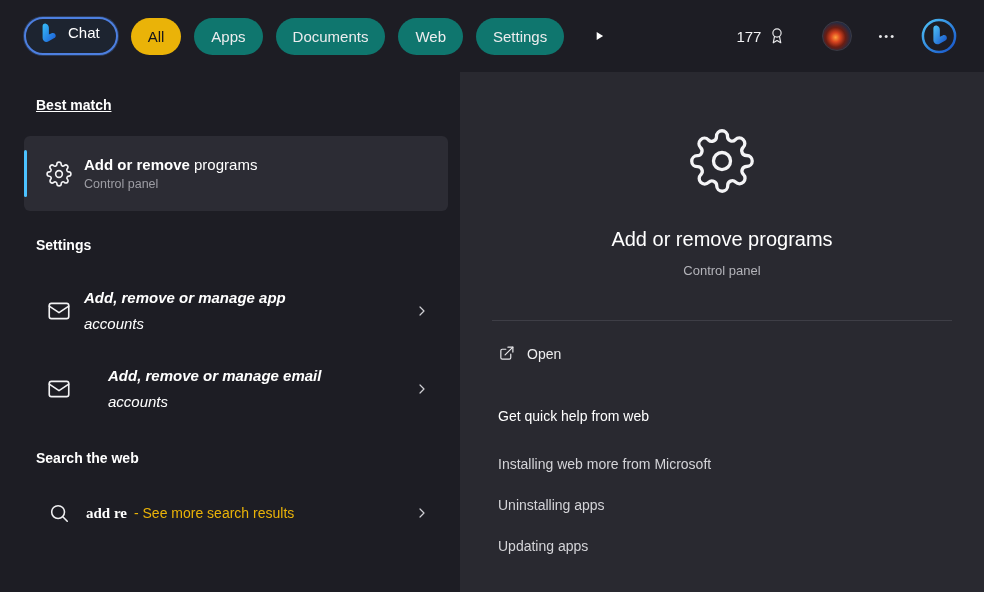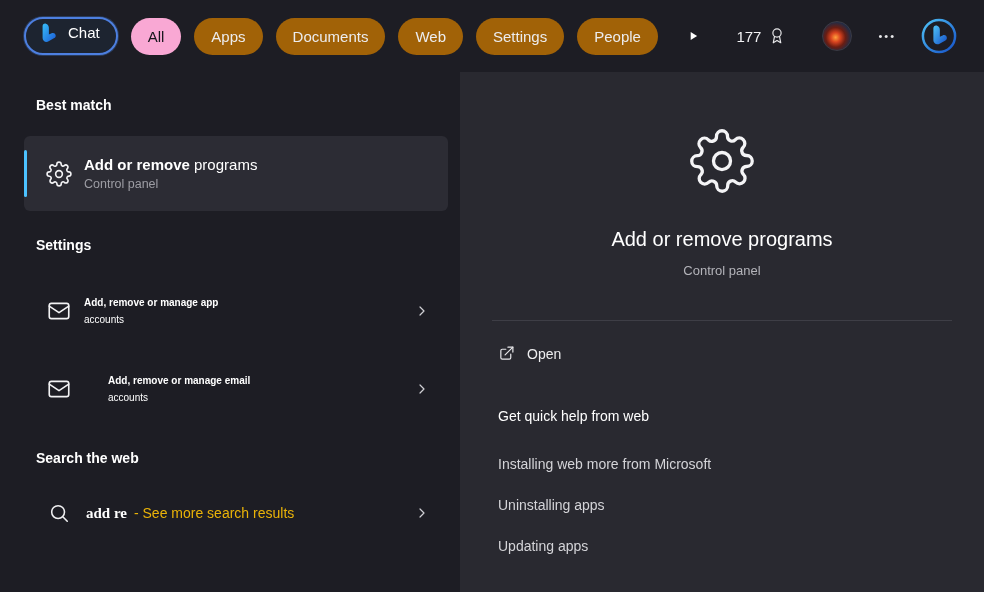--- a/index.html
+++ b/index.html
@@ -23,45 +23,45 @@
     border-radius: 20px;
     background: #1d2430;
     border: 2px solid #4d7fe0;
     box-shadow: 0 0 0 1px rgba(80,150,255,.25);
     display: flex; align-items: center; gap: 9px;
     font-size: 15px; color: #fff; cursor: pointer;
   }
   .pill {
     height: 37px; padding: 0 17px;
     border-radius: 19px;
-    background: #a16207; color: #ececee;
+    background: #0f766e; color: #ececee;
     display: flex; align-items: center;
     font-size: 15px; margin-left: 13px; cursor: pointer;
   }
-  .pill.active { background: #f9a8d4; color: #15151b; }
+  .pill.active { background: #eab308; color: #15151b; }
   .play-btn { margin-left: 28px; display: flex; align-items: center; cursor: pointer; color: #ffffff; }
   .right-cluster { margin-left: auto; display: flex; align-items: center; }
   .rewards { display: flex; align-items: center; gap: 7px; cursor: pointer; }
   .rewards-count { font-size: 15px; color: #f2f2f4; }
   .avatar {
     width: 30px; height: 30px; border-radius: 50%; margin-left: 36px; cursor: pointer;
     background: radial-gradient(circle at 45% 55%, #ffa03c 0%, #d8431f 22%, #6b1d12 45%, #232c44 70%, #141925 100%);
     border: 1px solid #3a3a44;
   }
   .dots { margin-left: 26px; color: #e8e8ea; font-size: 11px; letter-spacing: 2px; cursor: pointer; }
   .bing-btn { margin-left: 24px; width: 38px; height: 38px; display: flex; align-items: center; justify-content: center; cursor: pointer; }
 
   
   .content { flex: 1; display: flex; min-height: 0; }
   .left { width: 460px; flex: 0 0 460px; padding: 0 12px 0 24px; }
   .right-panel { flex: 1; background: #292930; display: flex; flex-direction: column; align-items: center; }
 
   
   .section-heading { font-size: 14px; font-weight: bold; color: #ffffff; margin: 26px 0 0 12px; }
-  .section-heading.first { margin-top: 25px; }
+  .section-heading.first { margin-top: 25px; text-decoration: underline; }
 
   .best-match-row {
     position: relative; margin-top: 23px; height: 75px;
     background: #2c2c34; border-radius: 6px;
     display: flex; align-items: center; padding-left: 22px;
     cursor: pointer;
   }
   .accent-bar {
     position: absolute; left: 0; top: 14px; bottom: 14px; width: 3px;
     border-radius: 2px; background: #4cc2ff;
@@ -70,21 +70,21 @@
   .row-text .title { font-size: 15px; color: #ffffff; }
   .row-text .title b { font-weight: bold; }
   .row-text .subtitle { font-size: 12.5px; color: #9d9da4; margin-top: 4px; }
 
   .list-row {
     height: 70px; display: flex; align-items: center;
     padding: 0 18px 0 22px; border-radius: 6px; cursor: pointer;
   }
   .list-row.settings1 { margin-top: 23px; }
   .list-row.settings2 { margin-top: 8px; gap: 24px; }
-  .two-line { font-size: 10px; line-height: 1.75; color: #ffffff; }
+  .two-line { font-size: 15px; line-height: 1.75; color: #ffffff; font-style: italic; }
   .two-line .l1 { font-weight: bold; }
   .chevron { margin-left: auto; width: 16px; height: 16px; color: #cfcfd4; flex: 0 0 16px; }
 
   .web-row {
     height: 54px; margin-top: 20px;
     display: flex; align-items: center;
     padding: 0 18px 0 24px; border-radius: 6px; cursor: pointer;
   }
   .web-row .row-icon { width: 22px; height: 22px; flex-basis: 22px; margin-right: 16px; }
   .web-query { font-size: 15px; font-weight: bold; color: #ffffff; font-family: Liberation Serif, serif; }
@@ -143,23 +143,20 @@
     </div>
     <div class="pill">
       <span>Documents</span>
     </div>
     <div class="pill">
       <span>Web</span>
     </div>
     <div class="pill">
       <span>Settings</span>
     </div>
-    <div class="pill">
-      <span>People</span>
-    </div>
 
     <div class="play-btn">
       <svg width="14" height="14" viewBox="0 0 24 24" fill="currentColor">
           <path d="M8 5v14l11-7z"></path>
         </svg>
     </div>
 
     <div class="right-cluster">
       <div class="rewards">
         <span class="rewards-count">177</span>

